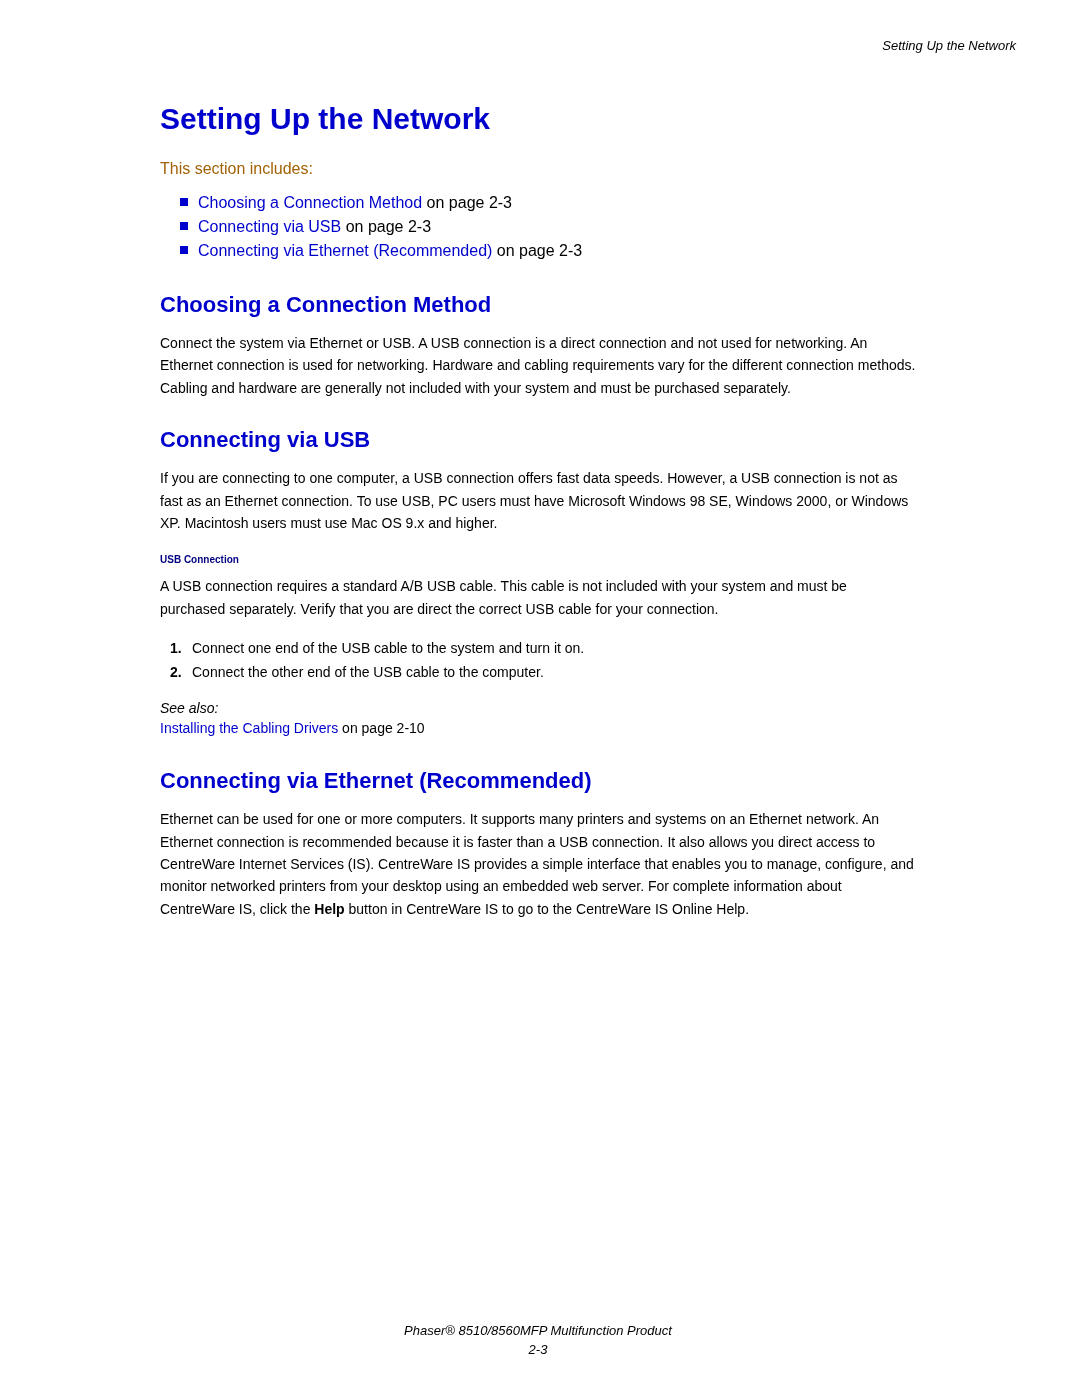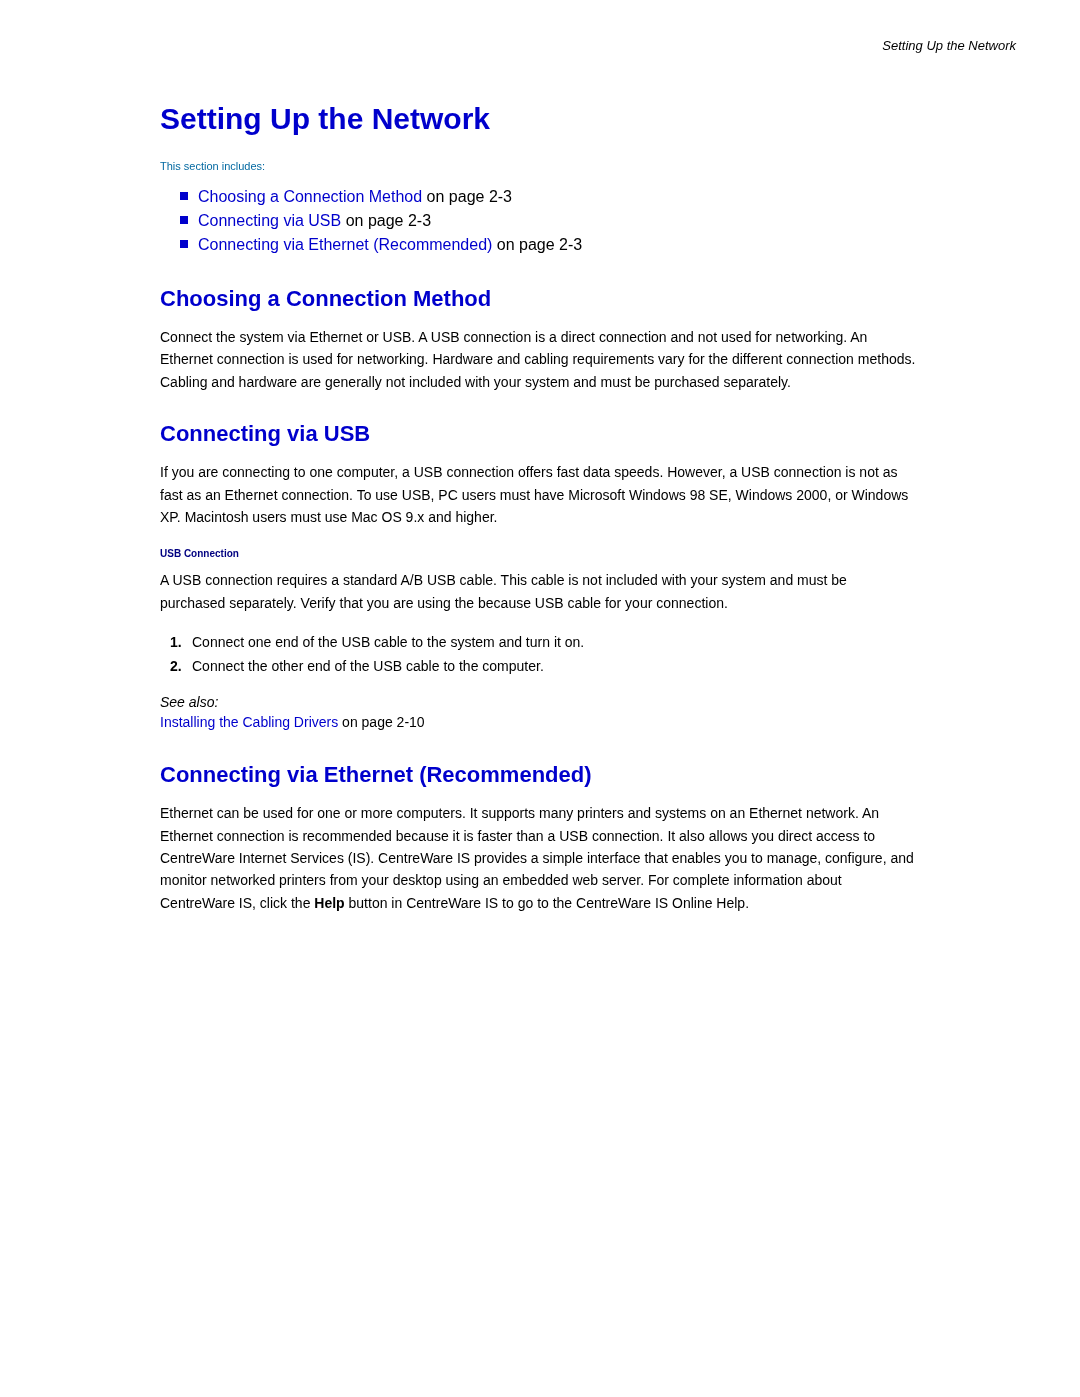--- a/index.html
+++ b/index.html
@@ -36,22 +36,22 @@
 
     .main-title {
       font-size: 30px;
       font-weight: bold;
       color: #0000cc;
       margin-bottom: 24px;
       margin-top: 10px;
     }
 
     .intro-text {
-      font-size: 11px;
-      color: #0369a1;
+      font-size: 16px;
+      color: #a16207;
       margin-bottom: 16px;
     }
 
     .bullet-list {
       list-style: none;
       margin-bottom: 32px;
       padding-left: 20px;
     }
 
     .bullet-list li {
@@ -211,21 +211,21 @@
   <div class="section">
     <h2 class="section-title">Choosing a Connection Method</h2>
     <p class="body-text">Connect the system via Ethernet or USB. A USB connection is a direct connection and not used for networking. An Ethernet connection is used for networking. Hardware and cabling requirements vary for the different connection methods. Cabling and hardware are generally not included with your system and must be purchased separately.</p>
   </div>
 
   <div class="section">
     <h2 class="section-title">Connecting via USB</h2>
     <p class="body-text">If you are connecting to one computer, a USB connection offers fast data speeds. However, a USB connection is not as fast as an Ethernet connection. To use USB, PC users must have Microsoft Windows 98 SE, Windows 2000, or Windows XP. Macintosh users must use Mac OS 9.x and higher.</p>
 
     <h3 class="section-subtitle">USB Connection</h3>
-    <p class="body-text">A USB connection requires a standard A/B USB cable. This cable is not included with your system and must be purchased separately. Verify that you are using the because USB cable for your connection.</p>
+    <p class="body-text">A USB connection requires a standard A/B USB cable. This cable is not included with your system and must be purchased separately. Verify that you are direct the correct USB cable for your connection.</p>
 
     <ol class="numbered-list">
       <li>
         <span class="num">1.</span>
         <span>Connect one end of the USB cable to the system and turn it on.</span>
       </li>
       <li>
         <span class="num">2.</span>
         <span>Connect the other end of the USB cable to the computer.</span>
       </li>
@@ -242,14 +242,18 @@
     </div>
   </div>
 
   <div class="section">
     <h2 class="section-title">Connecting via Ethernet (Recommended)</h2>
     <p class="body-text">
       <span>Ethernet can be used for one or more computers. It supports many printers and systems on an Ethernet network. An Ethernet connection is recommended because it is faster than a USB connection. It also allows you direct access to CentreWare Internet Services (IS). CentreWare IS provides a simple interface that enables you to manage, configure, and monitor networked printers from your desktop using an embedded web server. For complete information about CentreWare IS, click the </span><span class="bold-text">Help</span><span> button in CentreWare IS to go to the </span><span class="italic-text">CentreWare IS Online Help</span><span>.</span>
     </p>
   </div>
 
+  <div class="footer">
+    <div>Phaser® 8510/8560MFP Multifunction Product</div>
+    <div class="footer-page">2-3</div>
+  </div>
 
 </div>
 
 </body></html>

